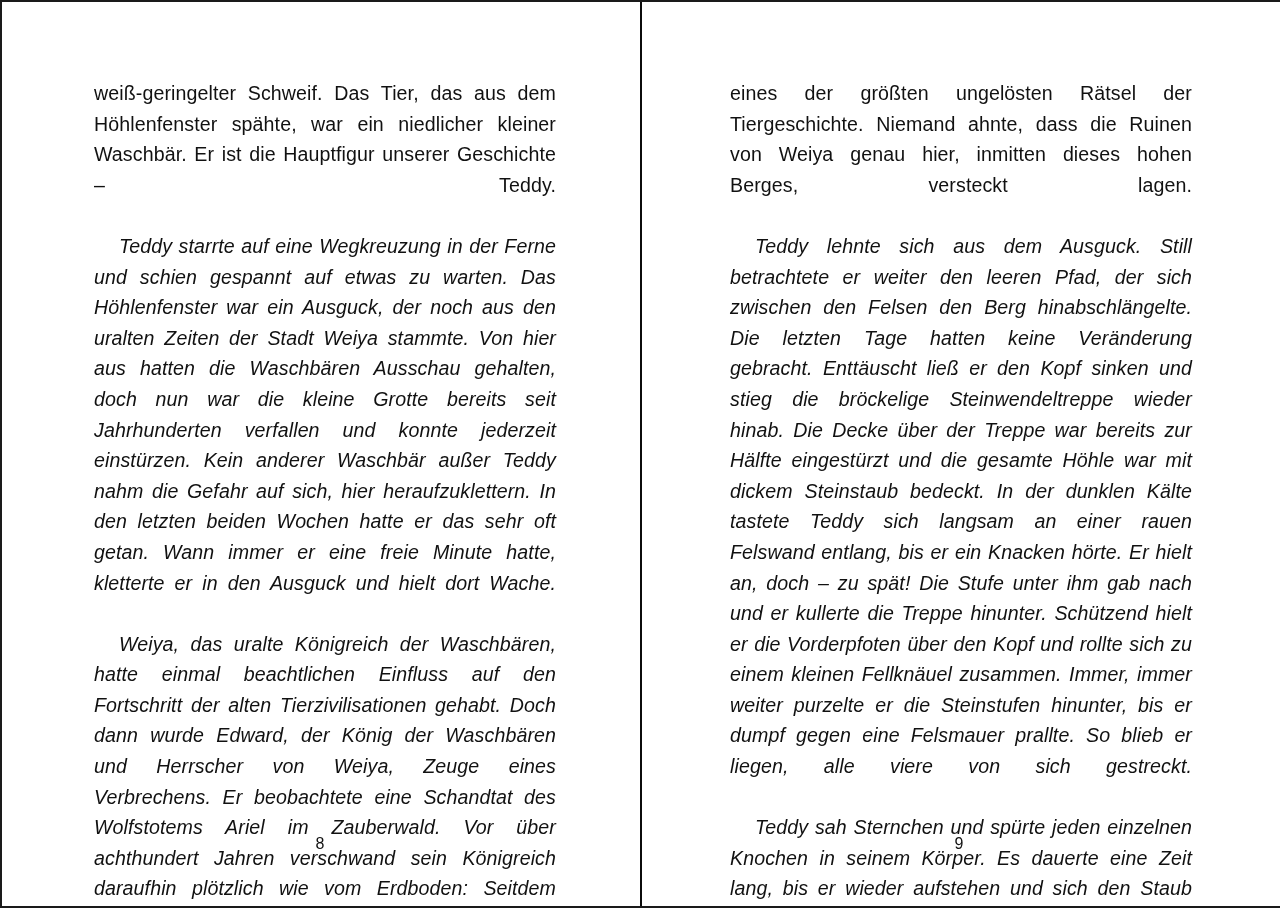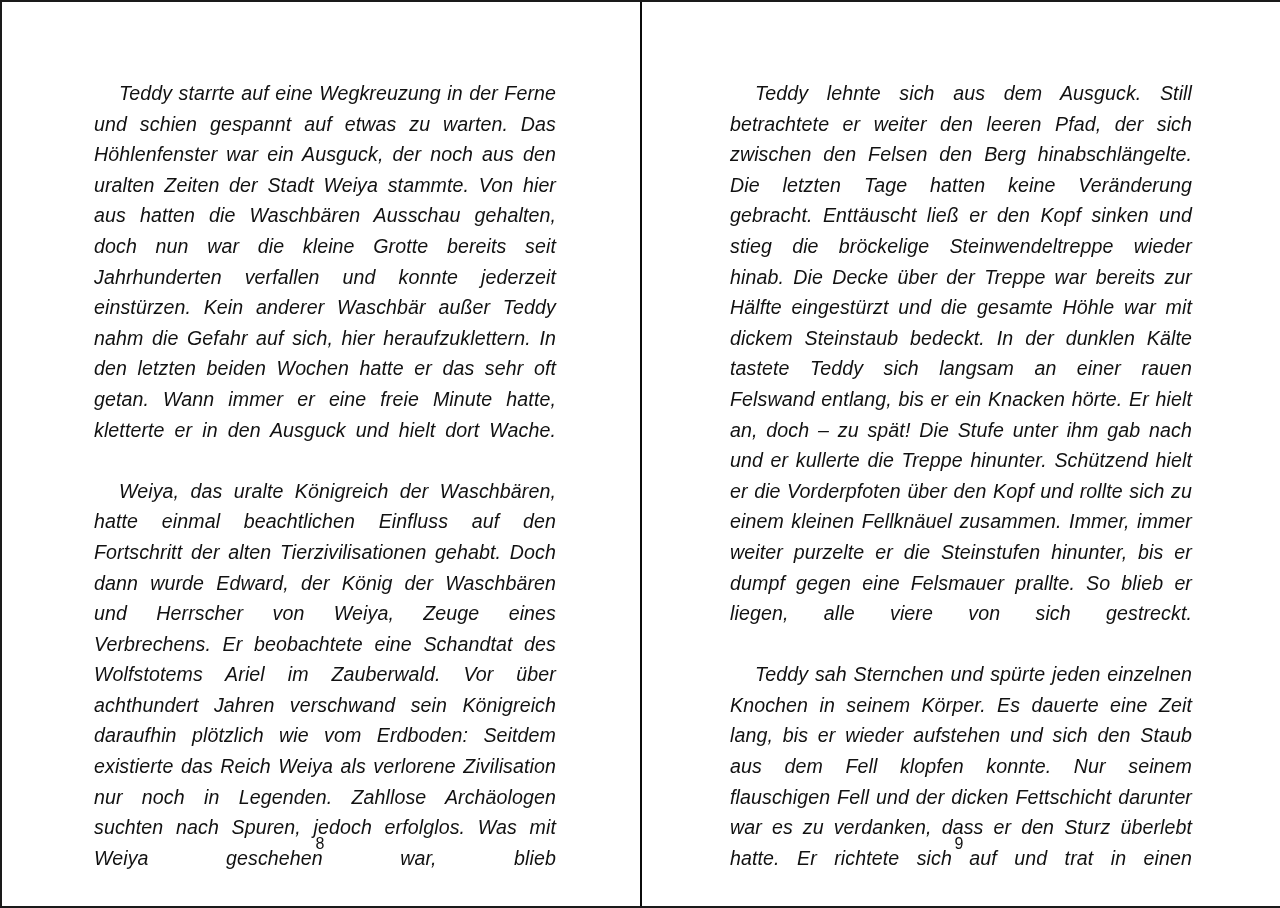--- a/index.html
+++ b/index.html
@@ -87,29 +87,31 @@
   .page-left .folio  { left: -1px; }
   .page-right .folio { left: -3px; }
 </style>
 </head>
 <body>
 
 <div class="spread">
 
   <div class="page page-left">
     <div class="textblock">
+      <p class="noindent">weiß-geringelter Schweif. Das Tier, das aus dem Höhlenfenster spähte, war ein niedlicher kleiner Waschbär. Er ist die Hauptfigur unserer Geschichte – Teddy.</p>
       <p class="indent">Teddy starrte auf eine Wegkreuzung in der Ferne und schien gespannt auf etwas zu warten. Das Höhlenfenster war ein Ausguck, der noch aus den uralten Zeiten der Stadt Weiya stammte. Von hier aus hatten die Waschbären Ausschau gehalten, doch nun war die kleine Grotte bereits seit Jahrhunderten verfallen und konnte jederzeit einstürzen. Kein anderer Waschbär außer Teddy nahm die Gefahr auf sich, hier heraufzuklettern. In den letzten beiden Wochen hatte er das sehr oft getan. Wann immer er eine freie Minute hatte, kletterte er in den Ausguck und hielt dort Wache.</p>
       <p class="indent">Weiya, das uralte Königreich der Waschbären, hatte einmal beachtlichen Einfluss auf den Fortschritt der alten Tierzivilisationen gehabt. Doch dann wurde Edward, der König der Waschbären und Herrscher von Weiya, Zeuge eines Verbrechens. Er beobachtete eine Schandtat des Wolfstotems Ariel im Zauberwald. Vor über achthundert Jahren verschwand sein Königreich daraufhin plötzlich wie vom Erdboden: Seitdem existierte das Reich Weiya als verlorene Zivilisation nur noch in Legenden. Zahllose Archäologen suchten nach Spuren, jedoch erfolglos. Was mit Weiya geschehen war, blieb</p>
     </div>
     <div class="folio">8</div>
   </div>
 
   <div class="gutter-rule"></div>
 
   <div class="page page-right">
     <div class="textblock">
+      <p class="noindent">eines der größten ungelösten Rätsel der Tiergeschichte. Niemand ahnte, dass die Ruinen von Weiya genau hier, inmitten dieses hohen Berges, versteckt lagen.</p>
       <p class="indent">Teddy lehnte sich aus dem Ausguck. Still betrachtete er weiter den leeren Pfad, der sich zwischen den Felsen den Berg hinabschlängelte. Die letzten Tage hatten keine Veränderung gebracht. Enttäuscht ließ er den Kopf sinken und stieg die bröckelige Steinwendeltreppe wieder hinab. Die Decke über der Treppe war bereits zur Hälfte eingestürzt und die gesamte Höhle war mit dickem Steinstaub bedeckt. In der dunklen Kälte tastete Teddy sich langsam an einer rauen Felswand entlang, bis er ein Knacken hörte. Er hielt an, doch – zu spät! Die Stufe unter ihm gab nach und er kullerte die Treppe hinunter. Schützend hielt er die Vorderpfoten über den Kopf und rollte sich zu einem kleinen Fellknäuel zusammen. Immer, immer weiter purzelte er die Steinstufen hinunter, bis er dumpf gegen eine Felsmauer prallte. So blieb er liegen, alle viere von sich gestreckt.</p>
       <p class="indent">Teddy sah Sternchen und spürte jeden einzelnen Knochen in seinem Körper. Es dauerte eine Zeit lang, bis er wieder aufstehen und sich den Staub aus dem Fell klopfen konnte. Nur seinem flauschigen Fell und der dicken Fettschicht darunter war es zu verdanken, dass er den Sturz überlebt hatte. Er richtete sich auf und trat in einen</p>
     </div>
     <div class="folio">9</div>
   </div>
 
 </div>
 
 </body></html>

